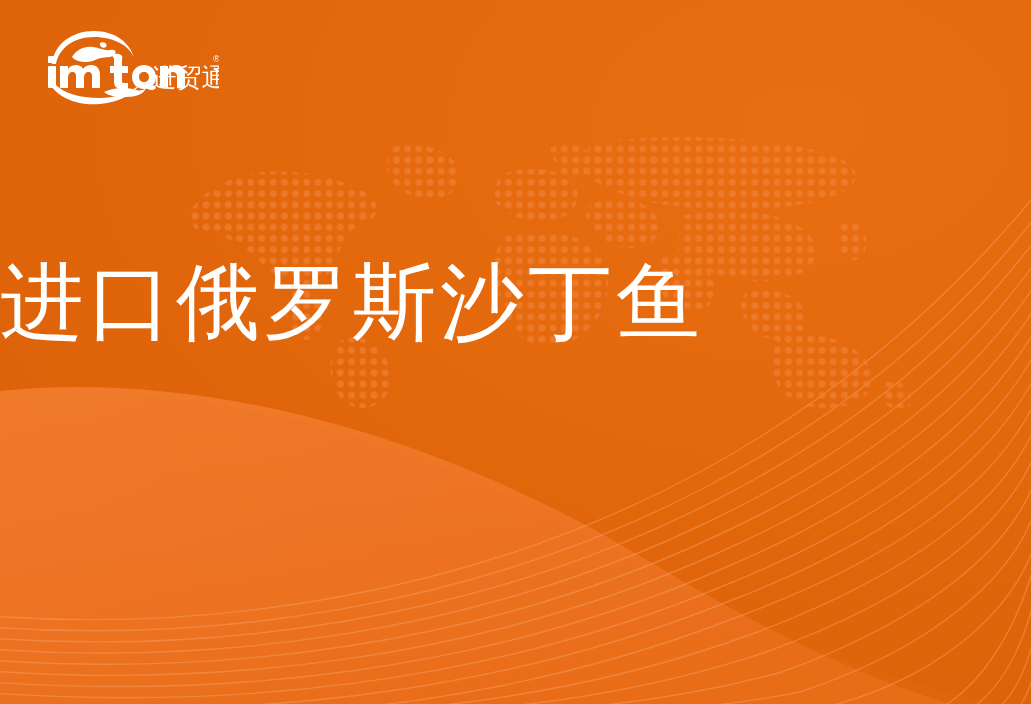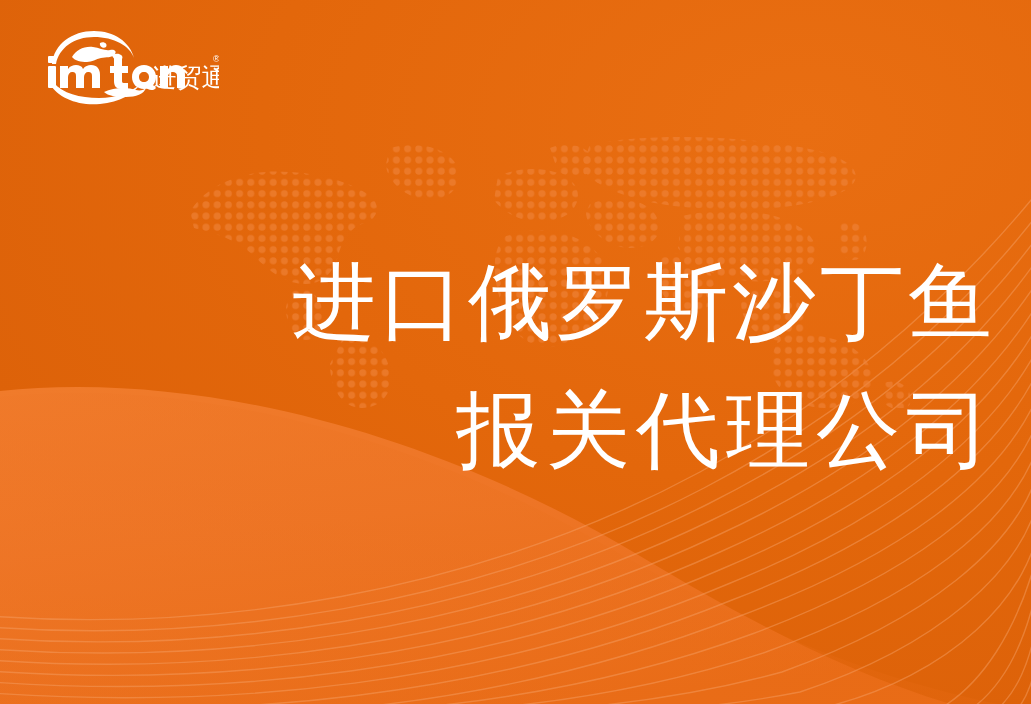--- a/index.html
+++ b/index.html
@@ -55,21 +55,21 @@
     height: 78px;
   }
   .logo svg { display:block; width:100%; height:100%; }
 
   
   .headline {
     position: absolute;
     left: 0;
     top: 238px;
     width: 996px;
-    text-align: right;
+    text-align: left;
     color: #ffffff;
     user-select: none;
   }
   .headline .line {
     display: block;
     font-family: "Liberation Sans", "DejaVu Sans", sans-serif;
     font-weight: 400;
     font-size: 82px;
     line-height: 128px;
     letter-spacing: 4px;
@@ -217,16 +217,15 @@
                  c0,-3 -2,-4 -4,-4 c-3,0 -5,2 -5,5 v11 h-8 Z"></path>
       </g>
 
       <text x="145" y="58" text-anchor="middle" font-family="Liberation Sans, DejaVu Sans, sans-serif" font-size="25" fill="#ffffff" letter-spacing="0">进贸通</text>
       <text x="169" y="34" font-family="Liberation Sans, sans-serif" font-size="9" fill="#ffffff">®</text>
     </svg>
   </div>
 
   <div class="headline">
     <span class="line line-1">进口俄罗斯沙丁鱼</span>
-    <span class="line line-2">报关代理公司</span>
   </div>
 
 </div>
 
 </body></html>

